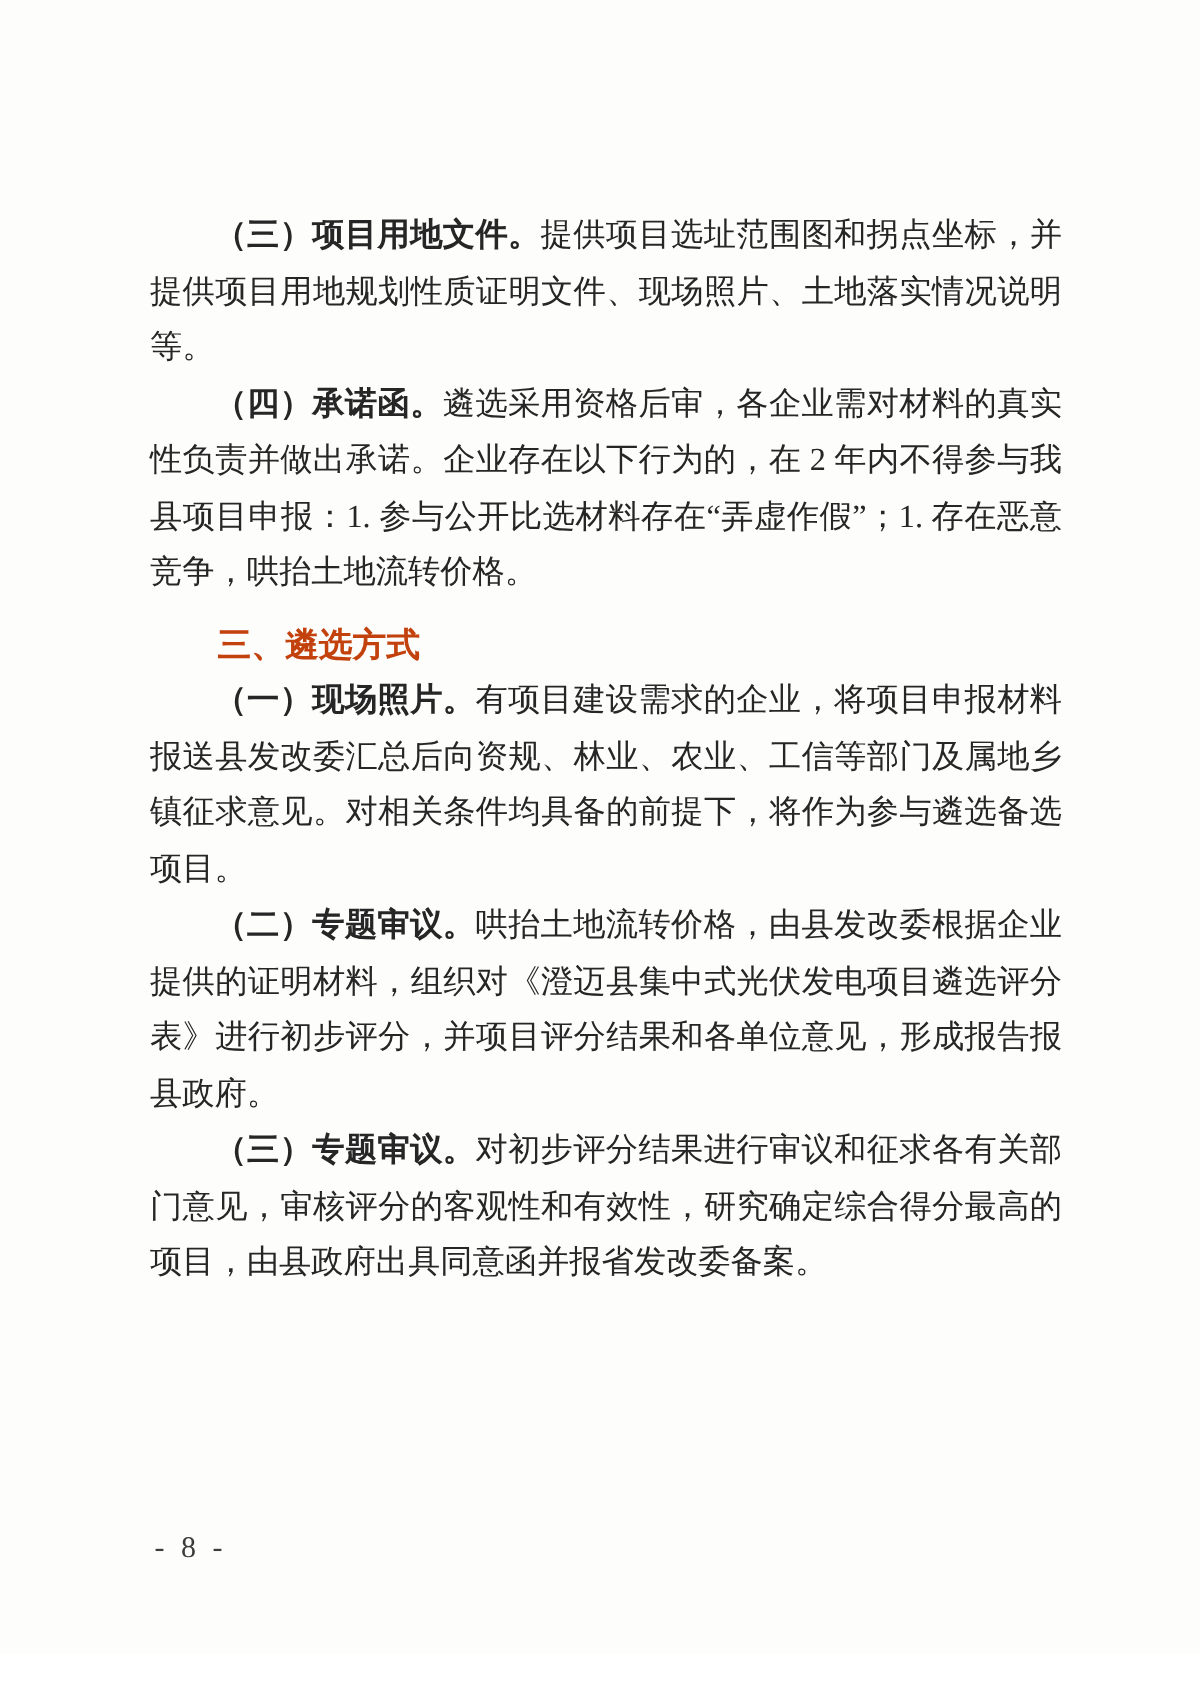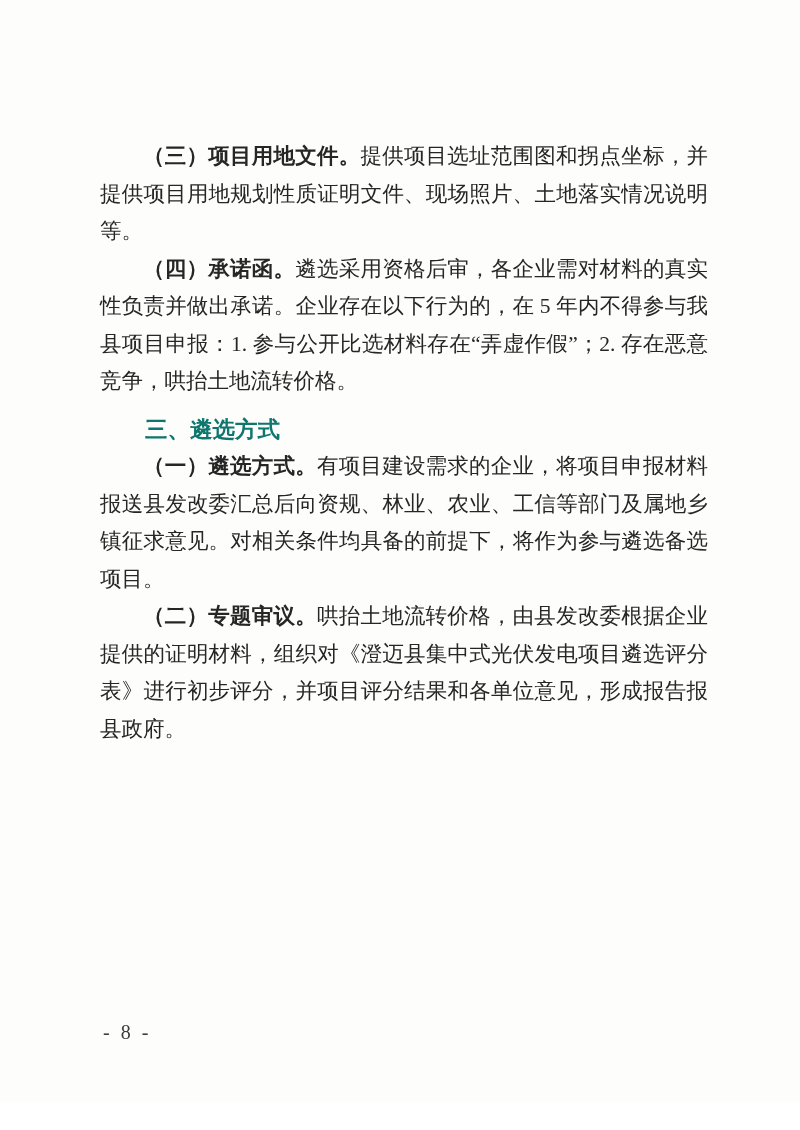--- a/index.html
+++ b/index.html
@@ -32,21 +32,21 @@
     font-family: "Liberation Serif", "DejaVu Serif", serif;
   }
   .para .lead {
     font-weight: bold;
   }
   .section-heading {
     margin: 10px 0 0 0;
     font-size: 22.5px;
     line-height: 37.5px;
     font-weight: bold;
-    color: #0f766e;
+    color: #c2410c;
     text-indent: 2em;
     font-family: "Liberation Sans", "DejaVu Sans", sans-serif;
   }
   .page-number {
     position: absolute;
     left: 103px;
     top: 1018px;
     font-size: 20px;
     line-height: 28px;
     letter-spacing: 3px;
@@ -56,26 +56,27 @@
 </style>
 </head>
 <body>
 
 <div class="page">
 
   <div class="content">
 
     <p class="para"><span class="lead">（三）项目用地文件。</span><span>提供项目选址范围图和拐点坐标，并提供项目用地规划性质证明文件、现场照片、土地落实情况说明等。</span></p>
 
-    <p class="para"><span class="lead">（四）承诺函。</span><span>遴选采用资格后审，各企业需对材料的真实性负责并做出承诺。企业存在以下行为的，在 5 年内不得参与我县项目申报：1. 参与公开比选材料存在“弄虚作假”；2. 存在恶意竞争，哄抬土地流转价格。</span></p>
+    <p class="para"><span class="lead">（四）承诺函。</span><span>遴选采用资格后审，各企业需对材料的真实性负责并做出承诺。企业存在以下行为的，在 2 年内不得参与我县项目申报：1. 参与公开比选材料存在“弄虚作假”；1. 存在恶意竞争，哄抬土地流转价格。</span></p>
 
     <h3 class="section-heading">三、遴选方式</h3>
 
-    <p class="para"><span class="lead">（一）遴选方式。</span><span>有项目建设需求的企业，将项目申报材料报送县发改委汇总后向资规、林业、农业、工信等部门及属地乡镇征求意见。对相关条件均具备的前提下，将作为参与遴选备选项目。</span></p>
+    <p class="para"><span class="lead">（一）现场照片。</span><span>有项目建设需求的企业，将项目申报材料报送县发改委汇总后向资规、林业、农业、工信等部门及属地乡镇征求意见。对相关条件均具备的前提下，将作为参与遴选备选项目。</span></p>
 
     <p class="para"><span class="lead">（二）专题审议。</span><span>哄抬土地流转价格，由县发改委根据企业提供的证明材料，组织对《澄迈县集中式光伏发电项目遴选评分表》进行初步评分，并项目评分结果和各单位意见，形成报告报县政府。</span></p>
 
+    <p class="para"><span class="lead">（三）专题审议。</span><span>对初步评分结果进行审议和征求各有关部门意见，审核评分的客观性和有效性，研究确定综合得分最高的项目，由县政府出具同意函并报省发改委备案。</span></p>
 
   </div>
 
   <div class="page-number">- 8 -</div>
 
 </div>
 
 </body></html>

